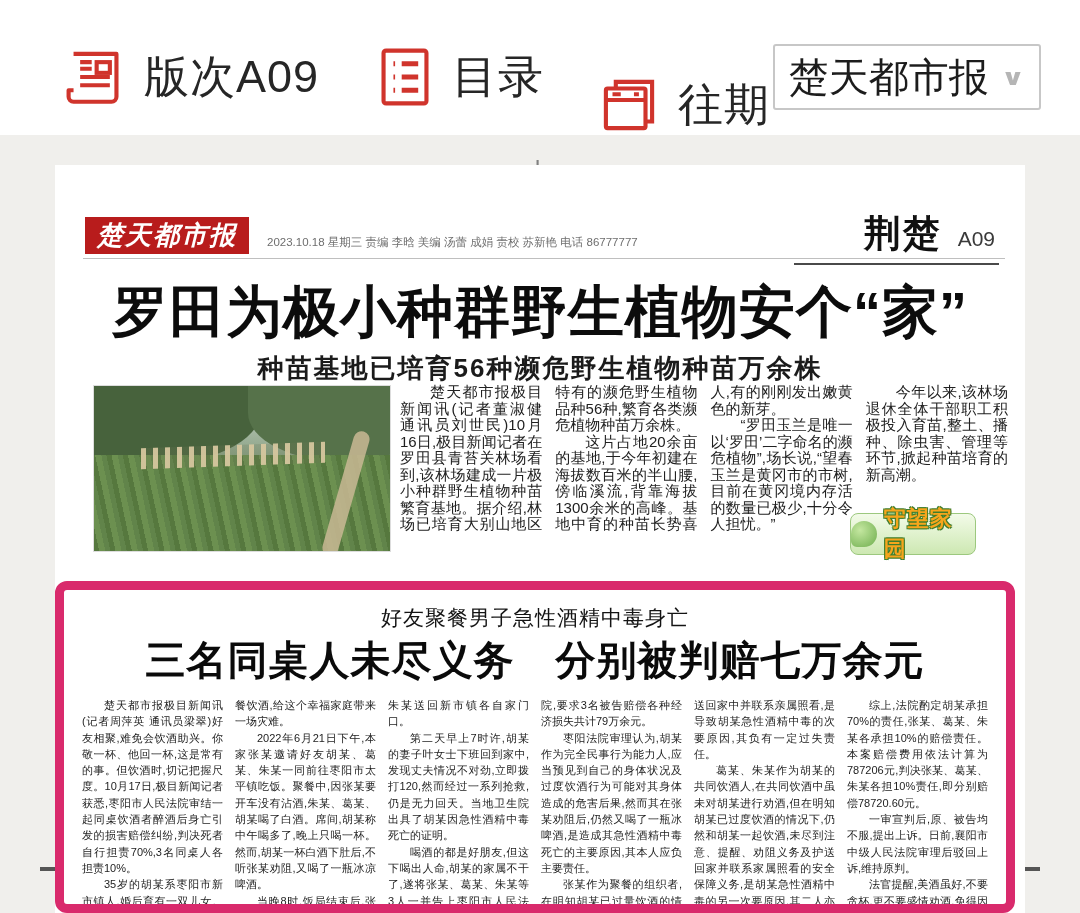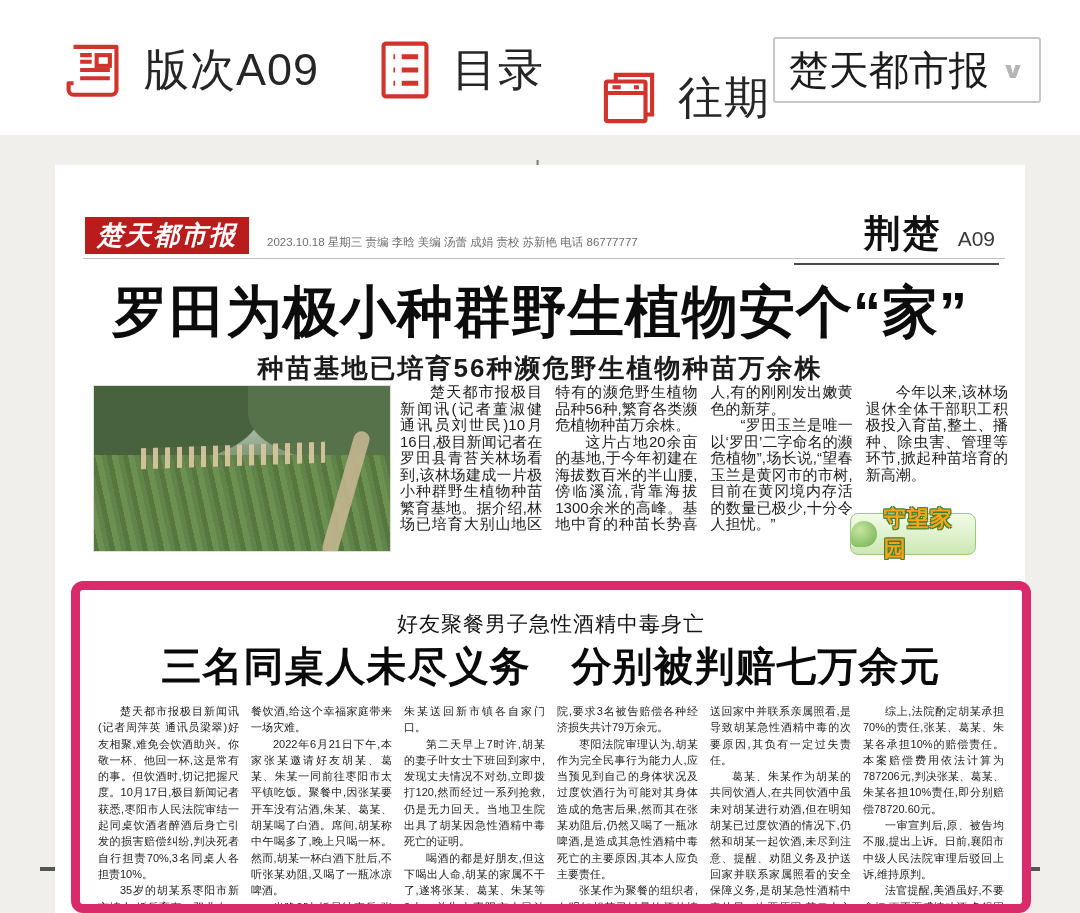--- a/index.html
+++ b/index.html
@@ -1,21 +1,21 @@
 <!DOCTYPE html>
 <html><head>
 <meta charset="utf-8">
 <style>
   * { margin:0; padding:0; box-sizing:border-box; }
   html,body { width:1080px; height:913px; overflow:hidden; background:#fff; }
   .screen { position:relative; width:1080px; height:913px; background:#fff;
             font-family:"Liberation Sans","DejaVu Sans",sans-serif; }
 
   
-  .toolbar { position:absolute; top:1px; left:0; width:1080px; height:135px; background:#fff; }
+  .toolbar { position:absolute; top:8px; left:0; width:1080px; height:135px; background:#fff; }
   .tb-item { position:absolute; display:flex; align-items:center; gap:16px; cursor:pointer; }
   .tb-item svg { display:block; }
   .tb-label { font-size:45px; color:#262626; font-weight:500; letter-spacing:1px; }
   #tb-edition { left:62px; top:36px; }
   #tb-toc     { left:374px; top:36px; }
   #tb-past    { left:596px; top:36px;margin-top:28px; }
   .dropdown { position:absolute; left:773px; top:36px; width:268px; height:66px;
               border:2px solid #c7c7c7; border-radius:3px; background:#fff;
               display:flex; align-items:center; justify-content:center; gap:12px; cursor:pointer; }
   .dropdown-text { font-size:40px; color:#1c1c1c; }
@@ -68,23 +68,23 @@
   .lead-body p, .court-body p { margin:0; text-indent:2em; }
   .badge { position:absolute; left:795px; top:348px; width:126px; height:42px; z-index:3;
            display:flex; align-items:center; justify-content:center; gap:7px;
            background:linear-gradient(180deg,#f3fbe9,#cde8b2); border:1px solid #9cc87e; border-radius:8px; }
   .badge-leaf { width:26px; height:26px; border-radius:50% 50% 50% 6px;
                 background:radial-gradient(circle at 35% 35%,#c4e7a0,#6fae4e); }
   .badge-text { font-size:22px; font-weight:900; color:#f6a51c; letter-spacing:1px;
                 text-shadow:1px 1px 0 #3f7d2c,-1px 1px 0 #3f7d2c,1px -1px 0 #3f7d2c,-1px -1px 0 #3f7d2c; }
 
   
-  .court-box { position:absolute; left:16px; top:416px; width:960px; height:332px;
+  .court-box { position:absolute; left:0; top:416px; width:960px; height:332px;
                border:9px solid #d92a6c; border-radius:12px; background:#fff;
-               padding:20px 18px 0; overflow:hidden; }
+               padding:14px 18px 0; overflow:hidden; }
   .kicker { text-align:center; font-size:21px; color:#141414; font-weight:500; letter-spacing:1px; }
   .court-headline { text-align:center; font-size:40px; font-weight:900; color:#0a0a0a;
                     letter-spacing:1px; margin-top:1px; }
   .court-body { margin-top:9px; height:230px; column-count:6; column-gap:12px;
                 font-size:11px; line-height:16.3px; text-align:justify; color:#1d1d1d; overflow:hidden; }
 </style>
 </head>
 <body>
 
 <div class="screen">

